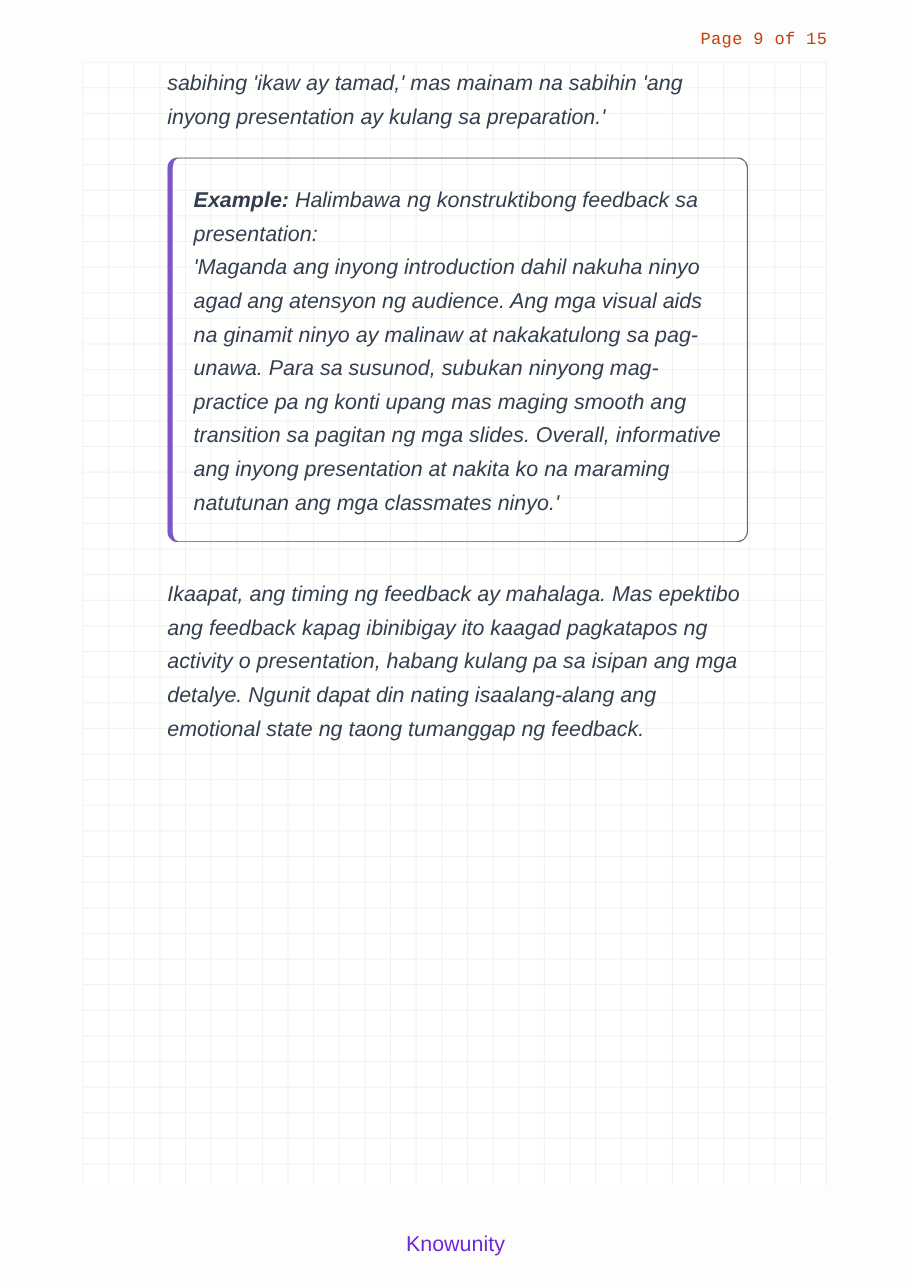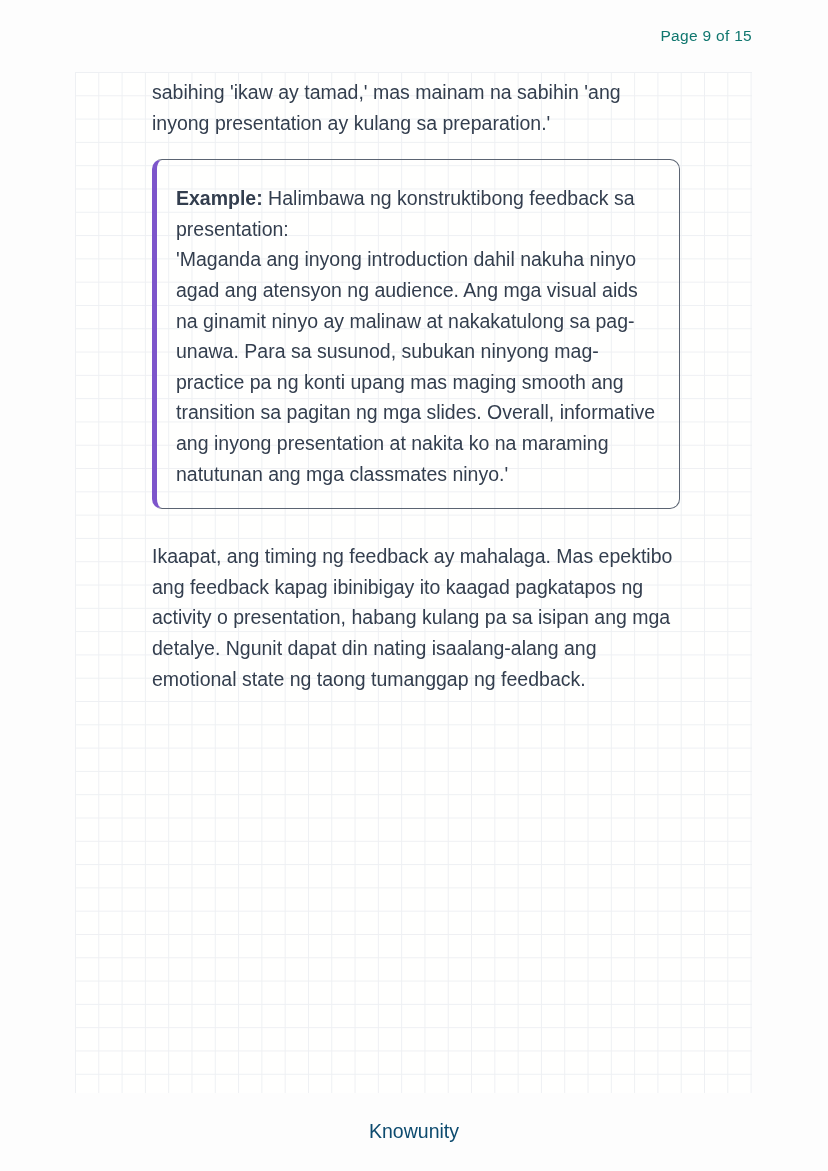--- a/index.html
+++ b/index.html
@@ -9,36 +9,37 @@
     height: 1171px;
     background: #fdfdfd;
     font-family: "Liberation Sans", sans-serif;
     position: relative;
     overflow: hidden;
   }
   .page-number {
     position: absolute;
     top: 27px;
     right: 76px;
-    font-family: Liberation Sans, sans-serif;
+    font-family: Liberation Mono, monospace;
     font-size: 15.5px;
-    color: #0f766e;
+    color: #c2410c;
     letter-spacing: 0.3px;
   }
   .paper {
     position: absolute;
     left: 75px;
-    top: 72px;
+    top: 56px;
     width: 677px;
     height: 1021px;
     background-color: #fffffe;
     background-image:
       linear-gradient(to right, #eef0f3 1px, transparent 1px),
       linear-gradient(to bottom, #eef0f3 1px, transparent 1px);
     background-size: 23.3px 23.3px;
+    font-style: italic;
   }
   .content {
     padding: 5px 72px 0 77px;
     color: #333e4e;
     font-size: 19.5px;
     line-height: 30.6px;
   }
   .para { margin: 0 0 18px 0; }
   .intro { margin-bottom: 21px; }
   .example-box {
@@ -50,21 +51,21 @@
     background: transparent;
   }
   .box-para { margin: 0; }
   .bold { font-weight: bold; }
   .footer {
     position: absolute;
     left: 0;
     top: 1120px;
     width: 100%;
     text-align: center;
-    color: #0c4a6e;
+    color: #6d28d9;
     font-size: 19.5px;
   }
 </style>
 </head>
 <body>
 
 <div class="page">
 
   <div class="page-number">Page 9 of 15</div>
 

